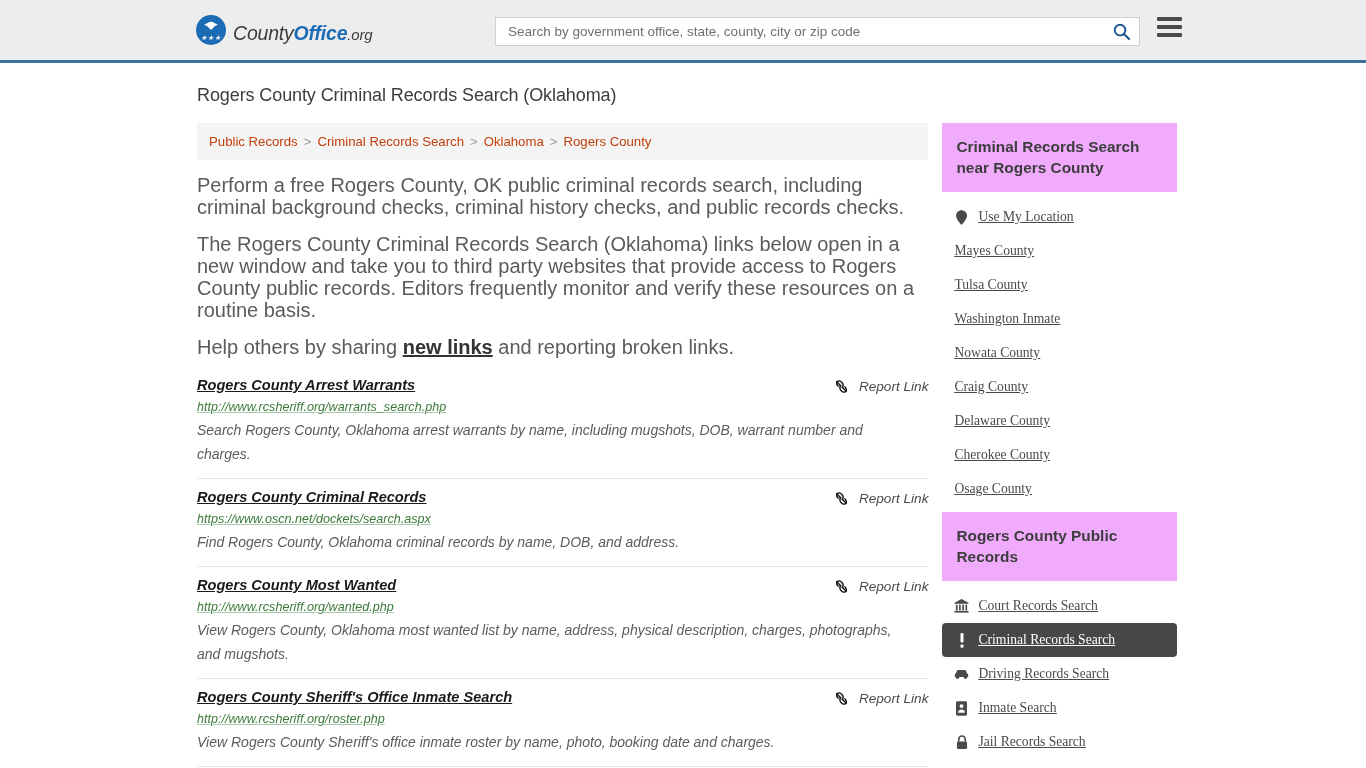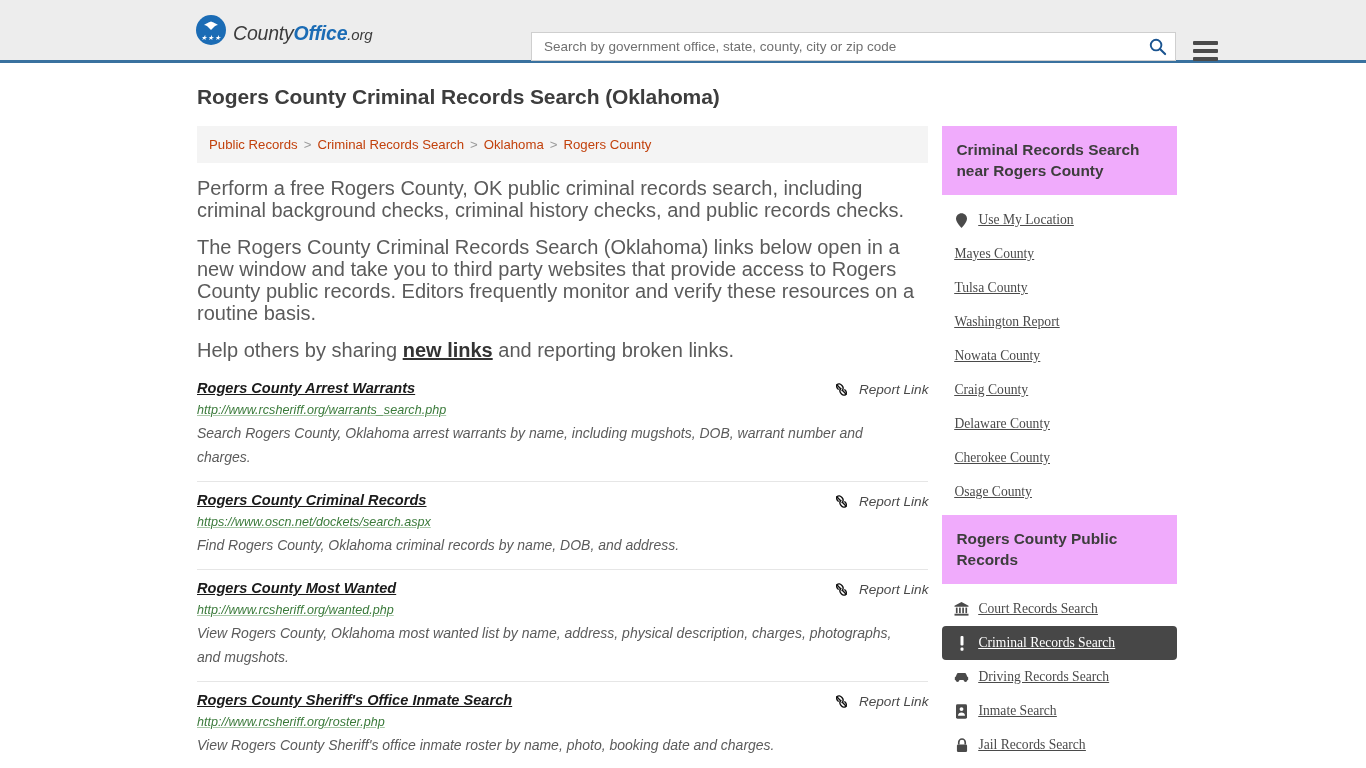--- a/index.html
+++ b/index.html
@@ -55,24 +55,23 @@
     letter-spacing: -0.2px;
     white-space: nowrap;
   }
   .logo-text .t1 { color: #3c3c3c; }
   .logo-text .t2 { color: #1b6cb5; font-weight: bold; }
   .logo-text .t3 { color: #3c3c3c; font-size: 15px; }
 
   .search-group {
     position: absolute;
     left: 495px;
-    top: 32px;
-    display: flex;
-    align-items: flex-end;
-    margin-left: 36px;
+    top: 17px;
+    display: flex;
+    align-items: flex-start;
   }
   .search-box {
     width: 645px;
     height: 29px;
     background: #ffffff;
     border: 1px solid #cfcfcf;
     display: flex;
     align-items: center;
     padding: 0 6px 0 10px;
   }
@@ -105,22 +104,22 @@
     width: 1366px;
     position: relative;
     padding-top: 22px;
   }
   .container {
     margin: 0 auto;
     width: 988px;
     position: relative;
   }
   .page-title {
-    font-size: 21px;
-    font-weight: bold;
+    font-size: 18px;
+    font-weight: normal;
     color: #3d3d3d;
     margin: 0 0 17px 8px;
     letter-spacing: -0.1px;
   }
 
   .cols { display: flex; align-items: flex-start; }
   .main-col { width: 736px; margin-left: 8px; }
   .side-col { width: 236px; margin-left: 14px; }
 
   
@@ -391,21 +390,21 @@
               <span class="label">Use My Location</span>
             </a>
 
             <a href="#" class="side-link plain">
               <span class="label">Mayes County</span>
             </a>
             <a href="#" class="side-link plain">
               <span class="label">Tulsa County</span>
             </a>
             <a href="#" class="side-link plain">
-              <span class="label">Washington Report</span>
+              <span class="label">Washington Inmate</span>
             </a>
             <a href="#" class="side-link plain">
               <span class="label">Nowata County</span>
             </a>
             <a href="#" class="side-link plain">
               <span class="label">Craig County</span>
             </a>
             <a href="#" class="side-link plain">
               <span class="label">Delaware County</span>
             </a>

